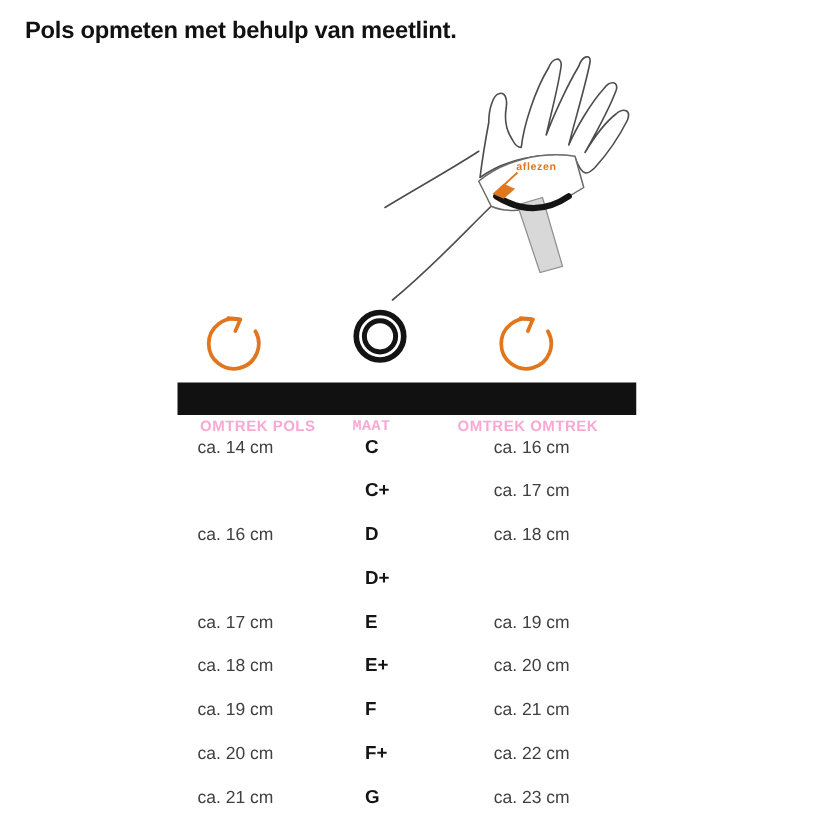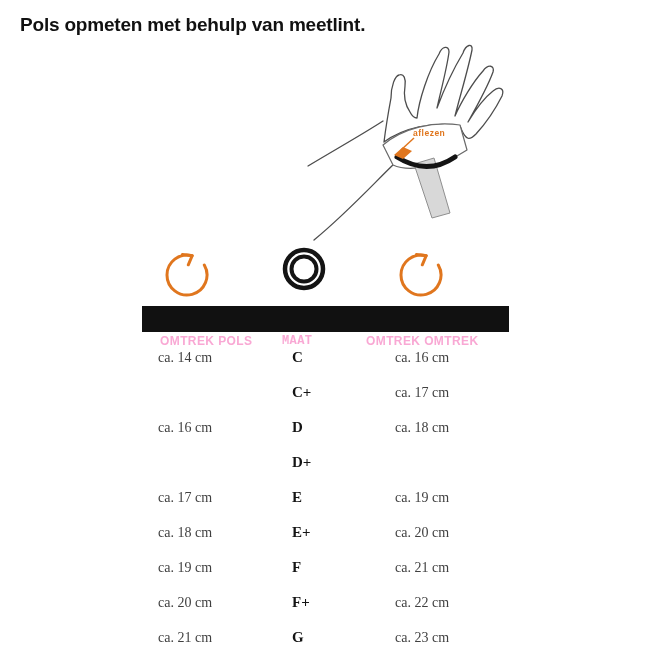--- a/index.html
+++ b/index.html
@@ -28,21 +28,21 @@
   .thead{
     position:relative;height:26px;background:#111111;
   }
   .hcell{
     position:absolute;top:0;height:26px;line-height:27px;
     color:#f9a8d4;font-size:12px;font-weight:bold;letter-spacing:0.4px;margin-top:22px;
   }
   .h0{left:18px;} .h1{left:140px;font-family:Liberation Mono, monospace;} .h2{left:224px;}
   .tbody{margin-top:8px;}
   .trow{position:relative;height:35px;}
-  .tcell{position:absolute;top:0;height:35px;line-height:35px;font-family:Liberation Serif, serif;}
+  .tcell{position:absolute;top:0;height:35px;line-height:35px;}
   .c0{left:16px;font-size:14px;color:#3f3f3f;}
   .c1{left:150px;font-size:15px;font-weight:bold;color:#141414;}
   .c2{left:253px;font-size:14px;color:#3f3f3f;}
 </style>
 </head>
 <body>
 
 <div class="page">
 
   <div class="title">Pols opmeten met behulp van meetlint.</div>

